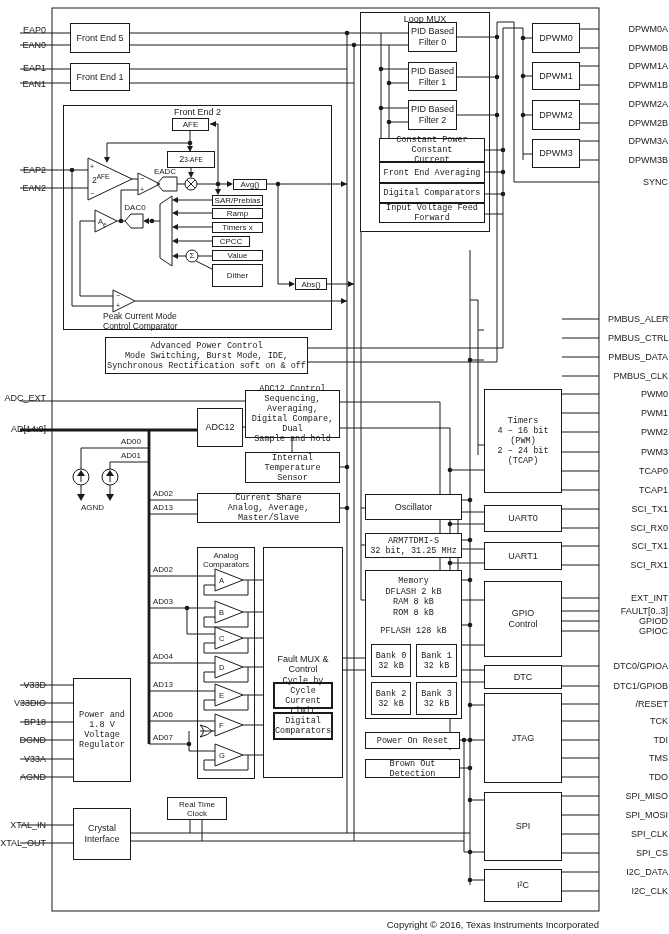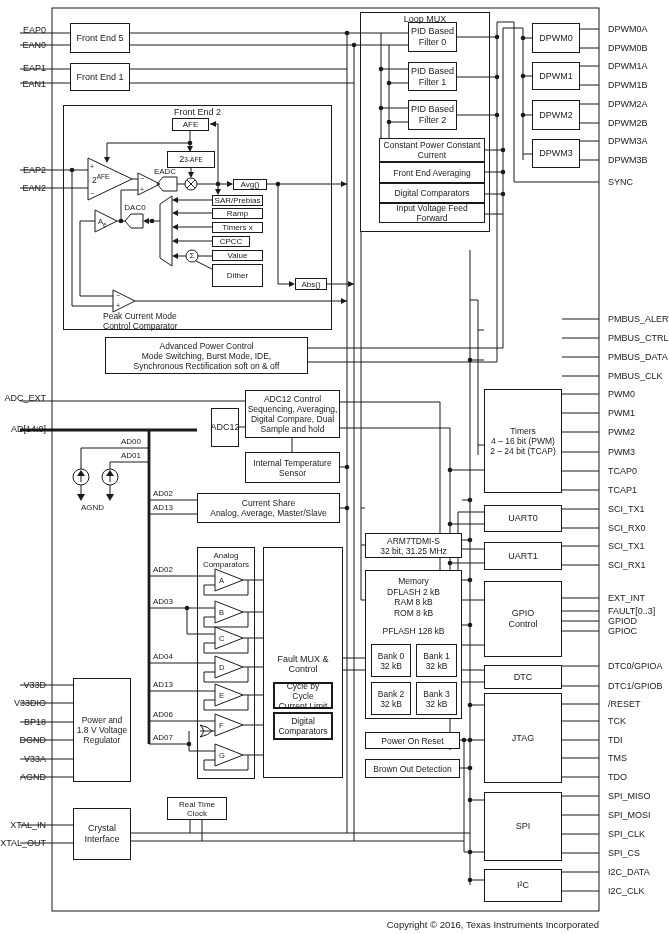--- a/index.html
+++ b/index.html
@@ -3,26 +3,26 @@
 <meta charset="utf-8">
 <style>
   html,body{margin:0;padding:0;background:#fff;}
   #stage{position:relative;width:669px;height:934px;background:#fff;
          font-family:"Liberation Sans","DejaVu Sans",sans-serif;color:#1a1a1a;overflow:hidden;}
   svg.wires{position:absolute;left:0;top:0;z-index:1;}
   .box{position:absolute;z-index:2;border:1.2px solid #1a1a1a;background:#fff;
        display:flex;align-items:center;justify-content:center;text-align:center;
        font-size:9px;line-height:11px;white-space:pre-line;box-sizing:border-box;}
   .ghost{background:transparent;}
-  .f85{font-size:8.5px;line-height:10px;}
+  .f85{font-size:8.5px;line-height:10px;font-family:Liberation Mono, monospace;}
   .f8{font-size:8px;line-height:9px;}
   .bb{border-width:2px;}
   .lbl{position:absolute;z-index:3;font-size:8px;line-height:9px;white-space:pre-line;}
   .pin{position:absolute;z-index:3;font-size:9px;line-height:10px;}
-  .pin.r{left:608px;width:60px;text-align:left;}
+  .pin.r{left:608px;width:60px;text-align:right;}
   .pin.l{left:0;width:46px;text-align:right;}
   .ttl{position:absolute;z-index:3;font-size:9px;text-align:center;}
   sup{font-size:6.5px;} sub{font-size:6.5px;}
   .sgn{position:absolute;z-index:3;font-size:7px;line-height:7px;}
   .copy{position:absolute;z-index:3;left:280px;width:319px;top:919px;text-align:right;font-size:9.5px;}
 </style>
 </head>
 <body>
 
 <div id="stage">
@@ -371,21 +371,21 @@
 <div class="box f85" style="left:379px;top:203px;width:106px;height:20px">Input Voltage Feed Forward</div>
 
 <div class="box" style="left:532px;top:23px;width:48px;height:30px">DPWM0</div>
 <div class="box" style="left:532px;top:62px;width:48px;height:28px">DPWM1</div>
 <div class="box" style="left:532px;top:100px;width:48px;height:30px">DPWM2</div>
 <div class="box" style="left:532px;top:139px;width:48px;height:29px">DPWM3</div>
 
 <div class="box f85" style="left:105px;top:337px;width:203px;height:37px">Advanced Power Control
 Mode Switching, Burst Mode, IDE,
 Synchronous Rectification soft on &amp; off</div>
-<div class="box" style="left:211px;top:408px;width:28px;height:39px">ADC12</div>
+<div class="box" style="left:197px;top:408px;width:46px;height:39px">ADC12</div>
 <div class="box f85" style="left:245px;top:390px;width:95px;height:48px">ADC12 Control
 Sequencing, Averaging,
 Digital Compare, Dual
 Sample and hold</div>
 <div class="box f85" style="left:245px;top:452px;width:95px;height:31px">Internal Temperature
 Sensor</div>
 <div class="box f85" style="left:197px;top:493px;width:143px;height:30px">Current Share
 Analog, Average, Master/Slave</div>
 
 <div class="box ghost" style="left:197px;top:547px;width:58px;height:232px"></div>
@@ -393,20 +393,21 @@
 Comparators</span>
 
 <div class="box ghost" style="left:263px;top:547px;width:80px;height:231px"></div>
 <span class="ttl" style="left:265px;top:654px;width:76px;white-space:pre-line;z-index:3">Fault MUX &amp;
 Control</span>
 <div class="box f85 bb" style="left:273px;top:682px;width:60px;height:27px">Cycle by Cycle
 Current Limit</div>
 <div class="box f85 bb" style="left:273px;top:712px;width:60px;height:28px">Digital
 Comparators</div>
 
+<div class="box" style="left:365px;top:494px;width:97px;height:26px">Oscillator</div>
 <div class="box f85" style="left:365px;top:533px;width:97px;height:25px">ARM7TDMI-S
 32 bit, 31.25 MHz</div>
 <div class="box ghost" style="left:365px;top:570px;width:97px;height:149px;background:#fff"></div>
 <span class="ttl f85" style="left:365px;top:576px;width:97px;font-size:8.5px;line-height:10.5px;white-space:pre-line;z-index:3">Memory
 DFLASH 2 kB
 RAM 8 kB
 ROM 8 kB</span>
 <span class="ttl f85" style="left:365px;top:626px;width:97px;font-size:8.5px;z-index:3">PFLASH 128 kB</span>
 <div class="box f85" style="left:371px;top:644px;width:40px;height:33px">Bank 0
 32 kB</div>

